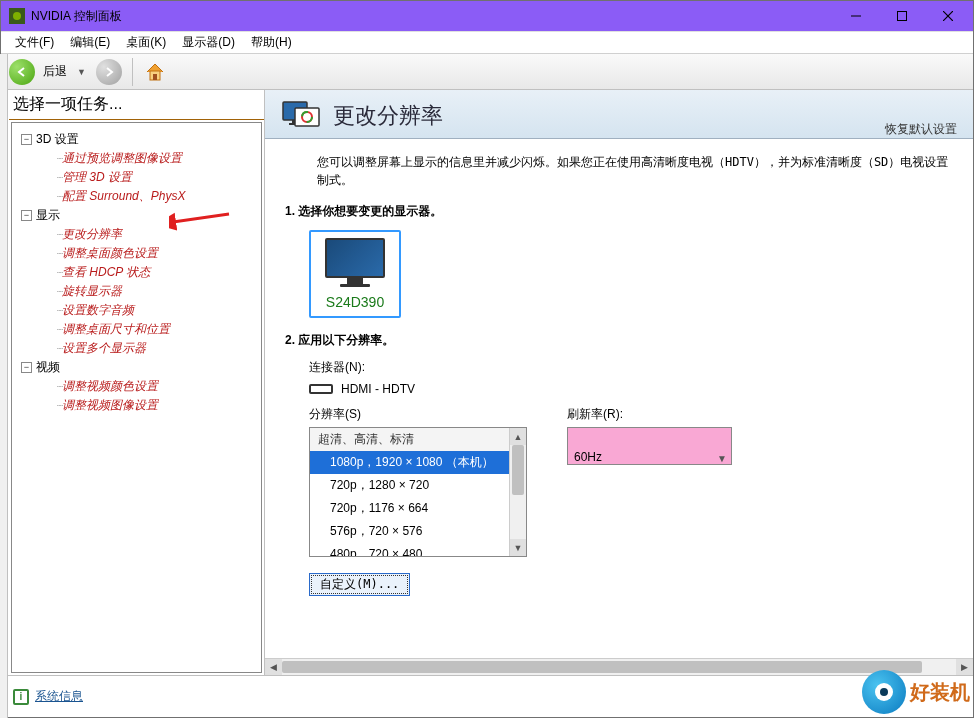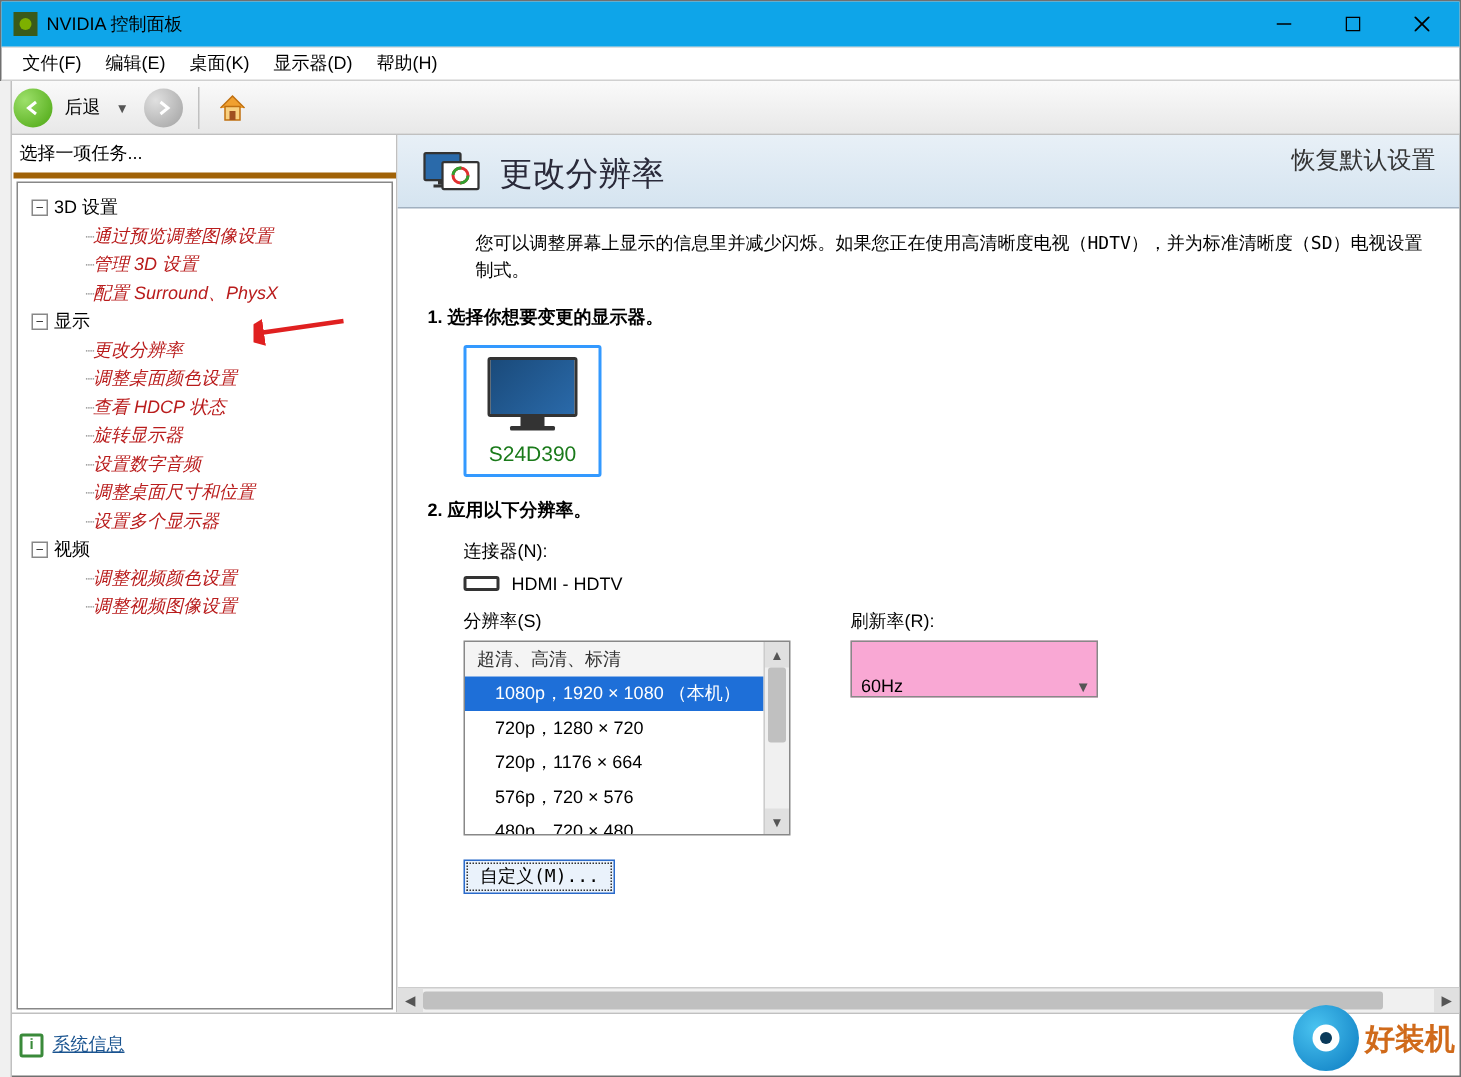--- a/index.html
+++ b/index.html
@@ -1,20 +1,20 @@
 <!DOCTYPE html>
 <html><head>
 <meta charset="utf-8">
 <style>
 * { box-sizing: border-box; margin: 0; padding: 0; font-family: "Microsoft YaHei", "SimSun", Arial, sans-serif; }
 body { width: 974px; height: 718px; overflow: hidden; background: #fff; position: relative; }
 
 .window { width: 974px; height: 718px; border: 1px solid #707070; display: flex; flex-direction: column; background: #fff; }
 
-.titlebar { height: 31px; background: #0ea5e9; display: flex; align-items: center; padding: 0 2px 0 8px; border-bottom: 1px solid #e0e0e0; }
+.titlebar { height: 31px; background: #8b5cf6; display: flex; align-items: center; padding: 0 2px 0 8px; border-bottom: 1px solid #e0e0e0; }
 .titlebar .icon { width: 16px; height: 16px; background: #3a5a1a; margin-right: 6px; display: flex; align-items: center; justify-content: center; }
 .titlebar .icon svg { width: 12px; height: 12px; }
 .titlebar .title { font-size: 12px; flex: 1; }
 .titlebar .win-btns { display: flex; }
 .titlebar .win-btn { width: 46px; height: 30px; display: flex; align-items: center; justify-content: center; font-size: 14px; cursor: default; }
 
 .menubar { height: 22px; display: flex; align-items: center; padding: 0 6px; font-size: 12px; border-bottom: 1px solid #d0d0d0; }
 .menubar .menu-item { padding: 2px 8px; cursor: default; }
 
 .toolbar { height: 36px; display: flex; align-items: center; padding: 0 8px; gap: 6px; background: linear-gradient(#fafafa,#e8e8e8); border-bottom: 1px solid #c0c0c0; }
@@ -22,39 +22,39 @@
 .tb-back { background: radial-gradient(circle at 30% 30%, #9de06a, #4aa510); }
 .tb-fwd { background: radial-gradient(circle at 30% 30%, #e0e0e0, #a0a0a0); }
 .tb-label { font-size: 12px; margin-left: 2px; }
 .tb-dd { font-size: 9px; color: #555; margin: 0 4px; }
 .sep { width: 1px; height: 28px; background: #c0c0c0; margin: 0 4px; }
 .home-icon { width: 24px; height: 24px; }
 
 .body-area { flex: 1; display: flex; overflow: hidden; }
 
 .sidebar { width: 256px; border-right: 1px solid #c0c0c0; display: flex; flex-direction: column; position: relative; }
-.sidebar-title { font-size: 12px; padding: 4px 4px; border-bottom: 4px solid #a16207; }
+.sidebar-title { font-size: 16px; padding: 4px 4px; border-bottom: 1px solid #a16207; }
 .tree { flex: 1; overflow: auto; padding: 4px 2px; font-size: 12px; font-family: SimSun, monospace; border: 1px solid #fff; }
 .tree-border { border: 1px solid #888; margin: 2px; flex: 1; overflow: auto; padding: 2px; }
 .tree-node { padding: 1px 0 1px 4px; white-space: nowrap; display: flex; align-items: center; }
 .tree-toggle { width: 11px; height: 11px; border: 1px solid #888; display: inline-flex; align-items: center; justify-content: center; font-size: 9px; line-height: 1; margin-right: 4px; color: #333; }
 .tree-leaf { padding: 1px 0 1px 40px; white-space: nowrap; }
 .tree-link { color: #b91c1c; text-decoration: none; cursor: pointer; font-style: italic; }
 .tree-cat { color: #000; padding-left: 0; }
 .dots { color: #888; letter-spacing: -1px; font-size: 10px; }
 
 .arrow-overlay { position: absolute; left: 160px; top: 118px; pointer-events: none; }
 
 .content { flex: 1; overflow: auto; display: flex; flex-direction: column; position: relative; }
 .content-inner { padding: 0; }
 
 .header-band { background: linear-gradient(#e8f0f7,#d5e4f0); padding: 10px 16px 6px 16px; display: flex; align-items: center; border-bottom: 1px solid #a0b0c0; position: relative; }
 .header-band .hicon { width: 40px; height: 32px; margin-right: 12px; position: relative; }
 .header-band h1 { font-family: SimSun, serif; font-size: 22px; font-weight: normal; color: #2a2a3a; }
-.restore-link { position: absolute; right: 16px; bottom: 20px; font-size: 16px; font-family: Liberation Sans, sans-serif; color: #333; cursor: pointer; }
+.restore-link { position: absolute; right: 16px; bottom: 0; font-size: 12px; font-family: Liberation Sans, sans-serif; color: #333; cursor: pointer; }
 
 .desc { font-size: 12px; padding: 14px 20px 14px 52px; font-family: SimSun, monospace; line-height: 1.5; }
 
 .section { padding: 0 20px 14px 20px; font-size: 12px; font-family: SimSun, monospace; }
 .sec-title { font-weight: bold; margin-bottom: 10px; }
 
 .monitor-box { display: inline-block; text-align: center; padding: 6px 14px; border: 2px solid #3399ff; border-radius: 2px; margin-left: 24px; }
 .monitor-img { width: 60px; height: 50px; position: relative; margin: 0 auto; }
 .monitor-screen { width: 60px; height: 40px; background: linear-gradient(135deg,#1a4a7a,#2a6aaa); border: 2px solid #333; border-radius: 2px; }
 .monitor-stand { width: 16px; height: 6px; background: #333; margin: 0 auto; }

